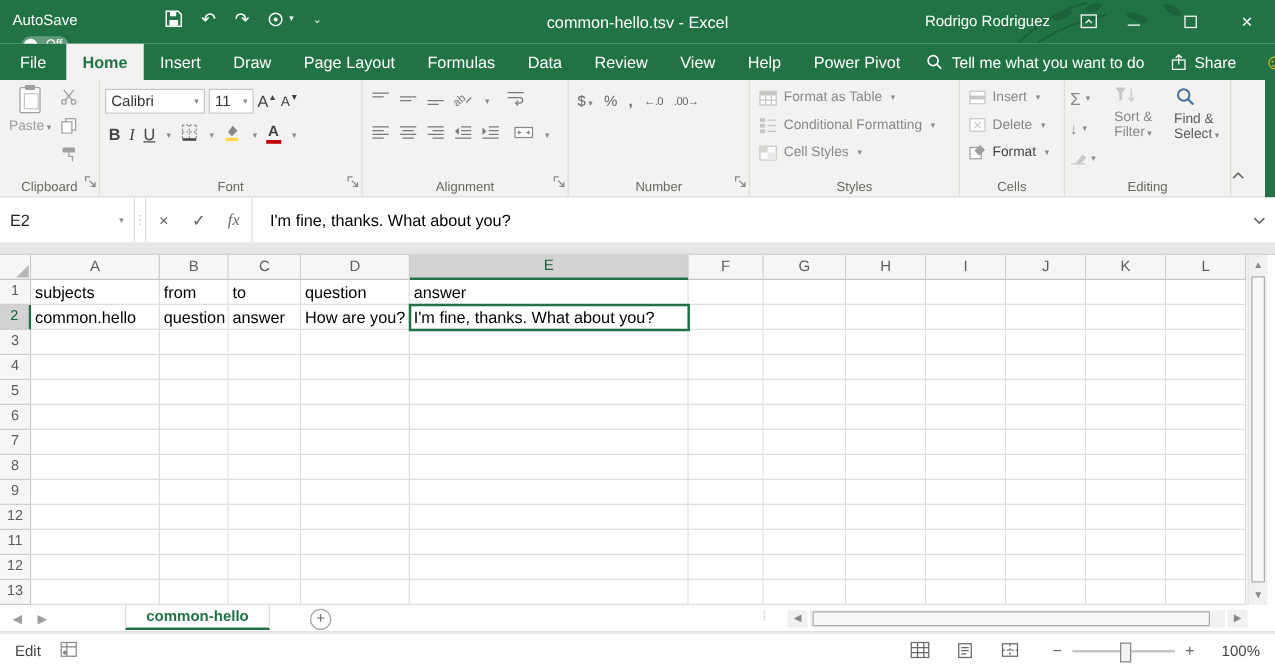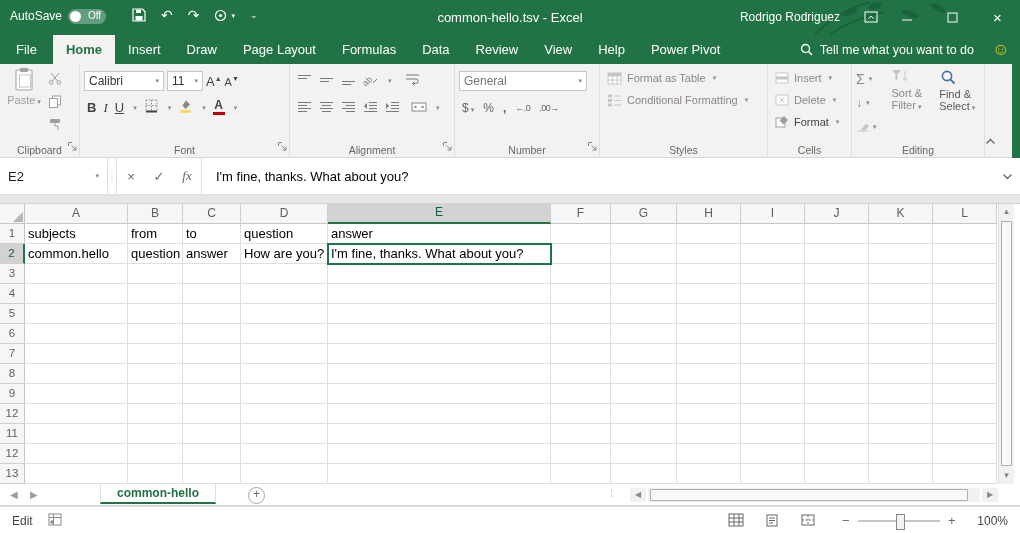--- a/index.html
+++ b/index.html
@@ -1,20 +1,20 @@
 <!DOCTYPE html>
 <html><head>
 <meta charset="utf-8">
 <style>
   html,body{margin:0;padding:0;background:#e8e8e8;}
   .window{position:relative;width:1020px;height:533px;background:#fff;overflow:hidden;
           font-family:"Liberation Sans",sans-serif;-webkit-font-smoothing:antialiased;}
   
   .titlebar{position:absolute;top:0;left:0;width:100%;height:35px;background:#217346;color:#fff;}
-  .autosave{position:absolute;left:10px;top:9px;display:flex;align-items:flex-start;gap:6px;font-size:12px;}
+  .autosave{position:absolute;left:10px;top:9px;display:flex;align-items:center;gap:6px;font-size:12px;flex-direction:column;}
   .pill{width:38px;height:15px;border-radius:8px;background:rgba(255,255,255,.30);position:relative;}
   .pill .knob{position:absolute;left:2px;top:2px;width:11px;height:11px;border-radius:50%;background:#fff;}
   .pill .state{position:absolute;right:5px;top:1px;font-size:10px;color:#fff;}
   .qat{position:absolute;left:132px;top:8px;display:flex;align-items:center;gap:15px;}
   .qat .qbtn{display:flex;align-items:center;gap:2px;color:#fff;font-size:14px;line-height:1;}
   .wtitle{position:absolute;left:0;right:0;top:10px;text-align:center;font-size:13px;pointer-events:none;}
   .tb-user{position:absolute;right:180px;top:10px;font-size:12px;z-index:2;}
   .tb-deco{position:absolute;top:0;height:35px;z-index:0;opacity:.85;}
   .winbtns{position:absolute;right:0;top:0;display:flex;z-index:2;}
   .winbtn{width:45px;height:35px;display:flex;align-items:center;justify-content:center;color:#fff;font-size:13px;}
@@ -186,20 +186,27 @@
     <span class="rtab">View</span>
     <span class="rtab">Help</span>
     <span class="rtab">Power Pivot</span>
     <span class="tellme">
       <svg width="13" height="13" viewBox="0 0 13 13">
           <circle cx="5.5" cy="5.5" r="4" fill="none" stroke="#fff" stroke-width="1.3"></circle>
           <path d="M8.5 8.5l3.5 3.5" stroke="#fff" stroke-width="1.4"></path>
         </svg>
       <span>Tell me what you want to do</span>
     </span>
+    <span class="sharebtn">
+      <svg width="14" height="14" viewBox="0 0 14 14">
+          <rect x="2" y="5" width="10" height="7.5" fill="none" stroke="#fff"></rect>
+          <path d="M7 8.5V1M4.5 3.2L7 .8l2.5 2.4" fill="none" stroke="#fff"></path>
+        </svg>
+      <span>Share</span>
+    </span>
     <span class="feedback">
       <span class="smiley" style="background:transparent;color:#f2c811;">☺</span>
     </span>
   </div>
 
   <div class="ribbon">
 
     <div class="group" style="width:80px">
       <div class="clipflex">
         <div class="pastebtn">
@@ -321,26 +328,20 @@
             </svg></span>
           <span class="car">▾</span>
       </div>
       <div class="glabel">Alignment</div>
       <span class="launch"><svg width="10" height="10" viewBox="0 0 10 10">
             <path d="M1.5 5V1.5H5M4.5 4.5L9 9M9 5.5V9H5.5" fill="none" stroke="#8a8886"></path>
           </svg></span>
     </div>
 
     <div class="group" style="width:145px">
-      <div class="r1">
-        <div class="combo" style="width:128px;color:#767676">
-            <span>General</span>
-            <span class="car">▾</span>
-          </div>
-      </div>
       <div class="r2" style="gap:9px;color:#666;font-size:12px">
         <span><span>$</span><span class="car">▾</span></span>
         <span>%</span>
         <span style="font-weight:700">,</span>
         <span style="font-size:9px;letter-spacing:-.5px">←.0</span>
         <span style="font-size:9px;letter-spacing:-.5px">.00→</span>
       </div>
       <div class="glabel">Number</div>
       <span class="launch"><svg width="10" height="10" viewBox="0 0 10 10">
             <path d="M1.5 5V1.5H5M4.5 4.5L9 9M9 5.5V9H5.5" fill="none" stroke="#8a8886"></path>
@@ -360,20 +361,29 @@
       <div class="stylerow">
         <svg width="15" height="15" viewBox="0 0 15 15">
             <rect x="1" y="1.5" width="4" height="3" fill="#c8c6c4"></rect>
             <path d="M7 3h7" stroke="#c8c6c4"></path>
             <rect x="1" y="6" width="4" height="3" fill="#c8c6c4"></rect>
             <path d="M7 7.5h7" stroke="#c8c6c4"></path>
             <rect x="1" y="10.5" width="4" height="3" fill="#c8c6c4"></rect>
             <path d="M7 12h7" stroke="#c8c6c4"></path>
           </svg>
         <span>Conditional Formatting</span>
+          <span class="car">▾</span>
+      </div>
+      <div class="stylerow">
+        <svg width="15" height="15" viewBox="0 0 15 15">
+            <rect x="1" y="2" width="13" height="11" fill="#fff" stroke="#c8c6c4"></rect>
+            <rect x="1" y="2" width="6" height="5" fill="#d8d6d4"></rect>
+            <rect x="7" y="7" width="7" height="6" fill="#eceae8"></rect>
+          </svg>
+        <span>Cell Styles</span>
           <span class="car">▾</span>
       </div>
       <div class="glabel">Styles</div>
     </div>
 
     <div class="group" style="width:84px">
       <div class="stylerow">
         <svg width="14" height="14" viewBox="0 0 14 14">
             <rect x="1" y="2" width="12" height="10" fill="#fff" stroke="#c8c6c4"></rect>
             <rect x="1" y="5.5" width="12" height="3" fill="#c8c6c4"></rect>

